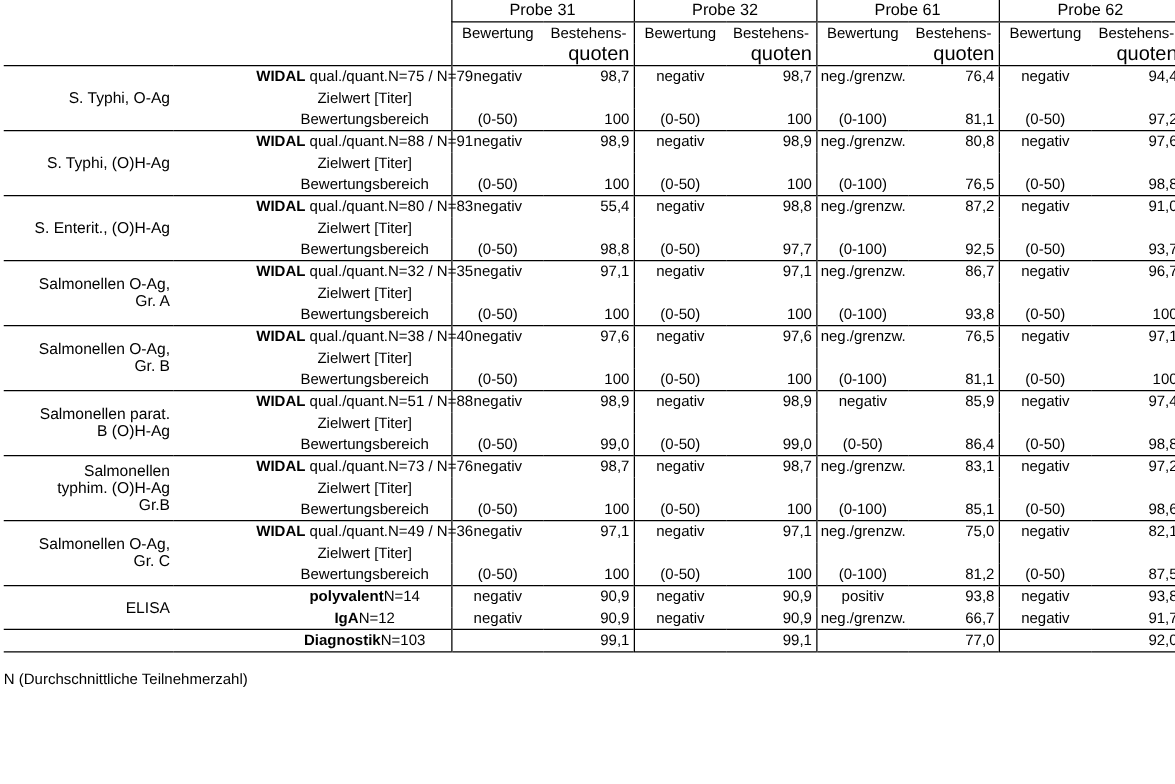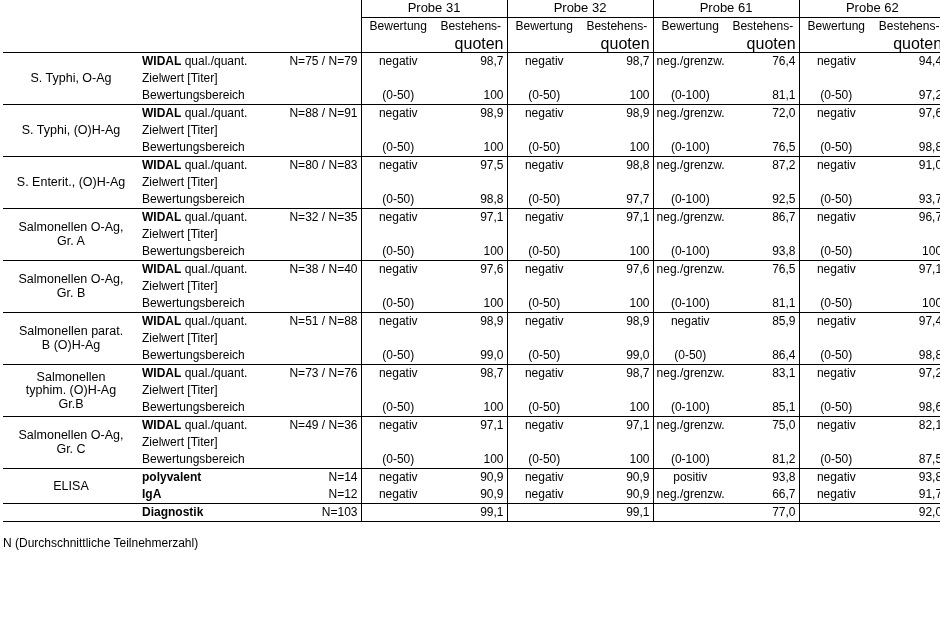--- a/index.html
+++ b/index.html
@@ -65,39 +65,40 @@
 
   
   .vsep-l { border-left: 1.1px solid #000; }
 
   
   .block-top td { border-top: 1.1px solid #000; }
   .thick-top td { border-top: 1.6px solid #000; }
 
   
   .lbl {
-    text-align: center;
+    text-align: right;
     font-weight: bold;
     font-size: 12.5px;
     line-height: 1.15;
   }
   .meth {
     text-align: left;
     font-size: 12px;
     white-space: nowrap;
   }
   .meth b { font-weight: bold; }
   .meth .nval {
     display: inline-block;
   }
   .meth-row {
     display: flex;
-    justify-content: space-between;
+    justify-content: center;
     align-items: baseline;
     width: 100%;
+    margin-left: 42px;
   }
   .bew { text-align: center; font-size: 12px; }
   .quo { text-align: right; font-size: 12px; padding-right: 12px; }
 
   .footnote {
     margin-top: 14px;
     margin-left: 3px;
     font-size: 12px;
   }
 </style>
@@ -211,21 +212,21 @@
             <div class="meth-row">
               <span><b>WIDAL</b> qual./quant.</span>
               <span class="nval">N=88 / N=91</span>
             </div>
           </td>
           <td class="bew vsep-l">negativ</td>
           <td class="quo">98,9</td>
           <td class="bew vsep-l">negativ</td>
           <td class="quo">98,9</td>
           <td class="bew vsep-l">neg./grenzw.</td>
-          <td class="quo">72,0</td>
+          <td class="quo">80,8</td>
           <td class="bew vsep-l">negativ</td>
           <td class="quo">97,6</td>
         </tr>
         <tr>
           <td class="meth">
             <div class="meth-row">
               <span>Zielwert [Titer]</span>
               <span class="nval"></span>
             </div>
           </td>
@@ -256,21 +257,21 @@
         </tr>
         <tr class="block-top">
           <td class="lbl" rowspan="3">S. Enterit., (O)H-Ag</td>
           <td class="meth">
             <div class="meth-row">
               <span><b>WIDAL</b> qual./quant.</span>
               <span class="nval">N=80 / N=83</span>
             </div>
           </td>
           <td class="bew vsep-l">negativ</td>
-          <td class="quo">97,5</td>
+          <td class="quo">55,4</td>
           <td class="bew vsep-l">negativ</td>
           <td class="quo">98,8</td>
           <td class="bew vsep-l">neg./grenzw.</td>
           <td class="quo">87,2</td>
           <td class="bew vsep-l">negativ</td>
           <td class="quo">91,0</td>
         </tr>
         <tr>
           <td class="meth">
             <div class="meth-row">

